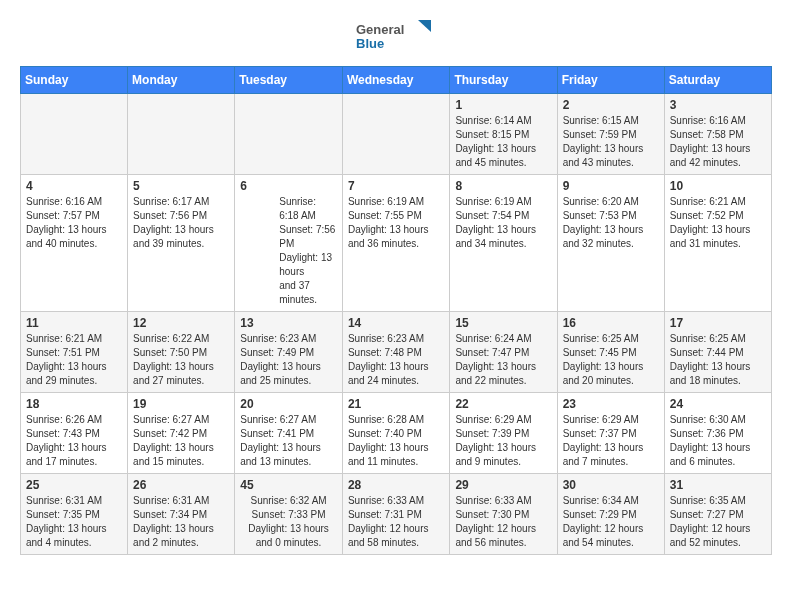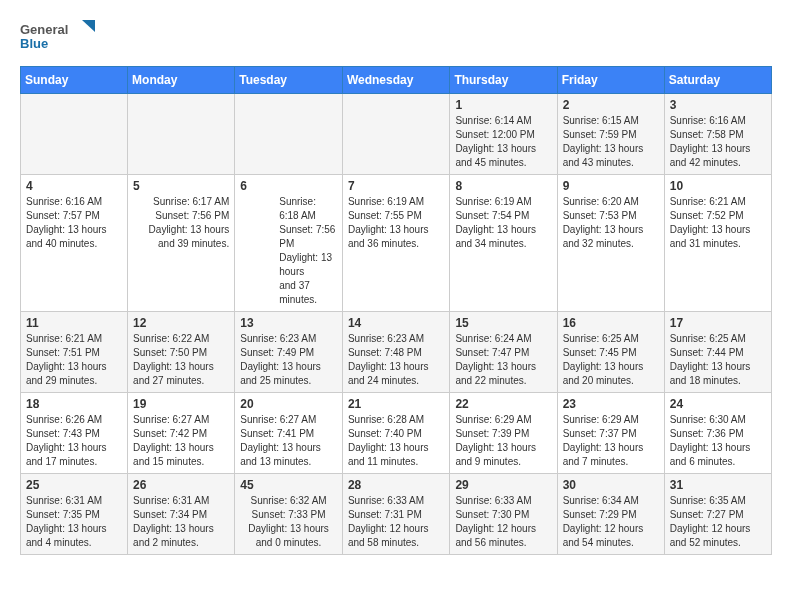--- a/index.html
+++ b/index.html
@@ -6,21 +6,21 @@
     body {
       font-family: Arial, sans-serif;
       background: #fff;
       width: 792px;
       min-height: 612px;
       padding: 20px;
     }
     .header-section {
       display: flex;
       align-items: flex-start;
-      justify-content: flex-start;
+      justify-content: center;
       margin-bottom: 10px;
     }
     .logo {
       display: flex;
       align-items: center;
       gap: 4px;
     }
     .title-section {
       text-align: right;
     }
@@ -112,21 +112,21 @@
   </thead>
   <tbody id="calendar-body">
   <tr>
         <td class="empty-cell"></td>
         <td class="empty-cell"></td>
         <td class="empty-cell"></td>
         <td class="empty-cell"></td>
         <td>
           <div class="day-number">1</div>
           <div class="day-info" style="white-space: pre-line;">Sunrise: 6:14 AM
-Sunset: 12:00 PM
+Sunset: 8:15 PM
 Daylight: 13 hours
 and 45 minutes.</div>
         </td>
         <td>
           <div class="day-number">2</div>
           <div class="day-info" style="white-space: pre-line;">Sunrise: 6:15 AM
 Sunset: 7:59 PM
 Daylight: 13 hours
 and 43 minutes.</div>
         </td>
@@ -141,21 +141,21 @@
       <tr>
         <td>
           <div class="day-number">4</div>
           <div class="day-info" style="white-space: pre-line;">Sunrise: 6:16 AM
 Sunset: 7:57 PM
 Daylight: 13 hours
 and 40 minutes.</div>
         </td>
         <td>
           <div class="day-number">5</div>
-          <div class="day-info" style="white-space: pre-line; text-align: right;">Sunrise: 6:17 AM
+          <div class="day-info" style="white-space: pre-line;">Sunrise: 6:17 AM
 Sunset: 7:56 PM
 Daylight: 13 hours
 and 39 minutes.</div>
         </td>
         <td>
           <div class="day-number">6</div>
           <div class="day-info" style="white-space: pre-line; margin-left: 39px;">Sunrise: 6:18 AM
 Sunset: 7:56 PM
 Daylight: 13 hours
 and 37 minutes.</div>

